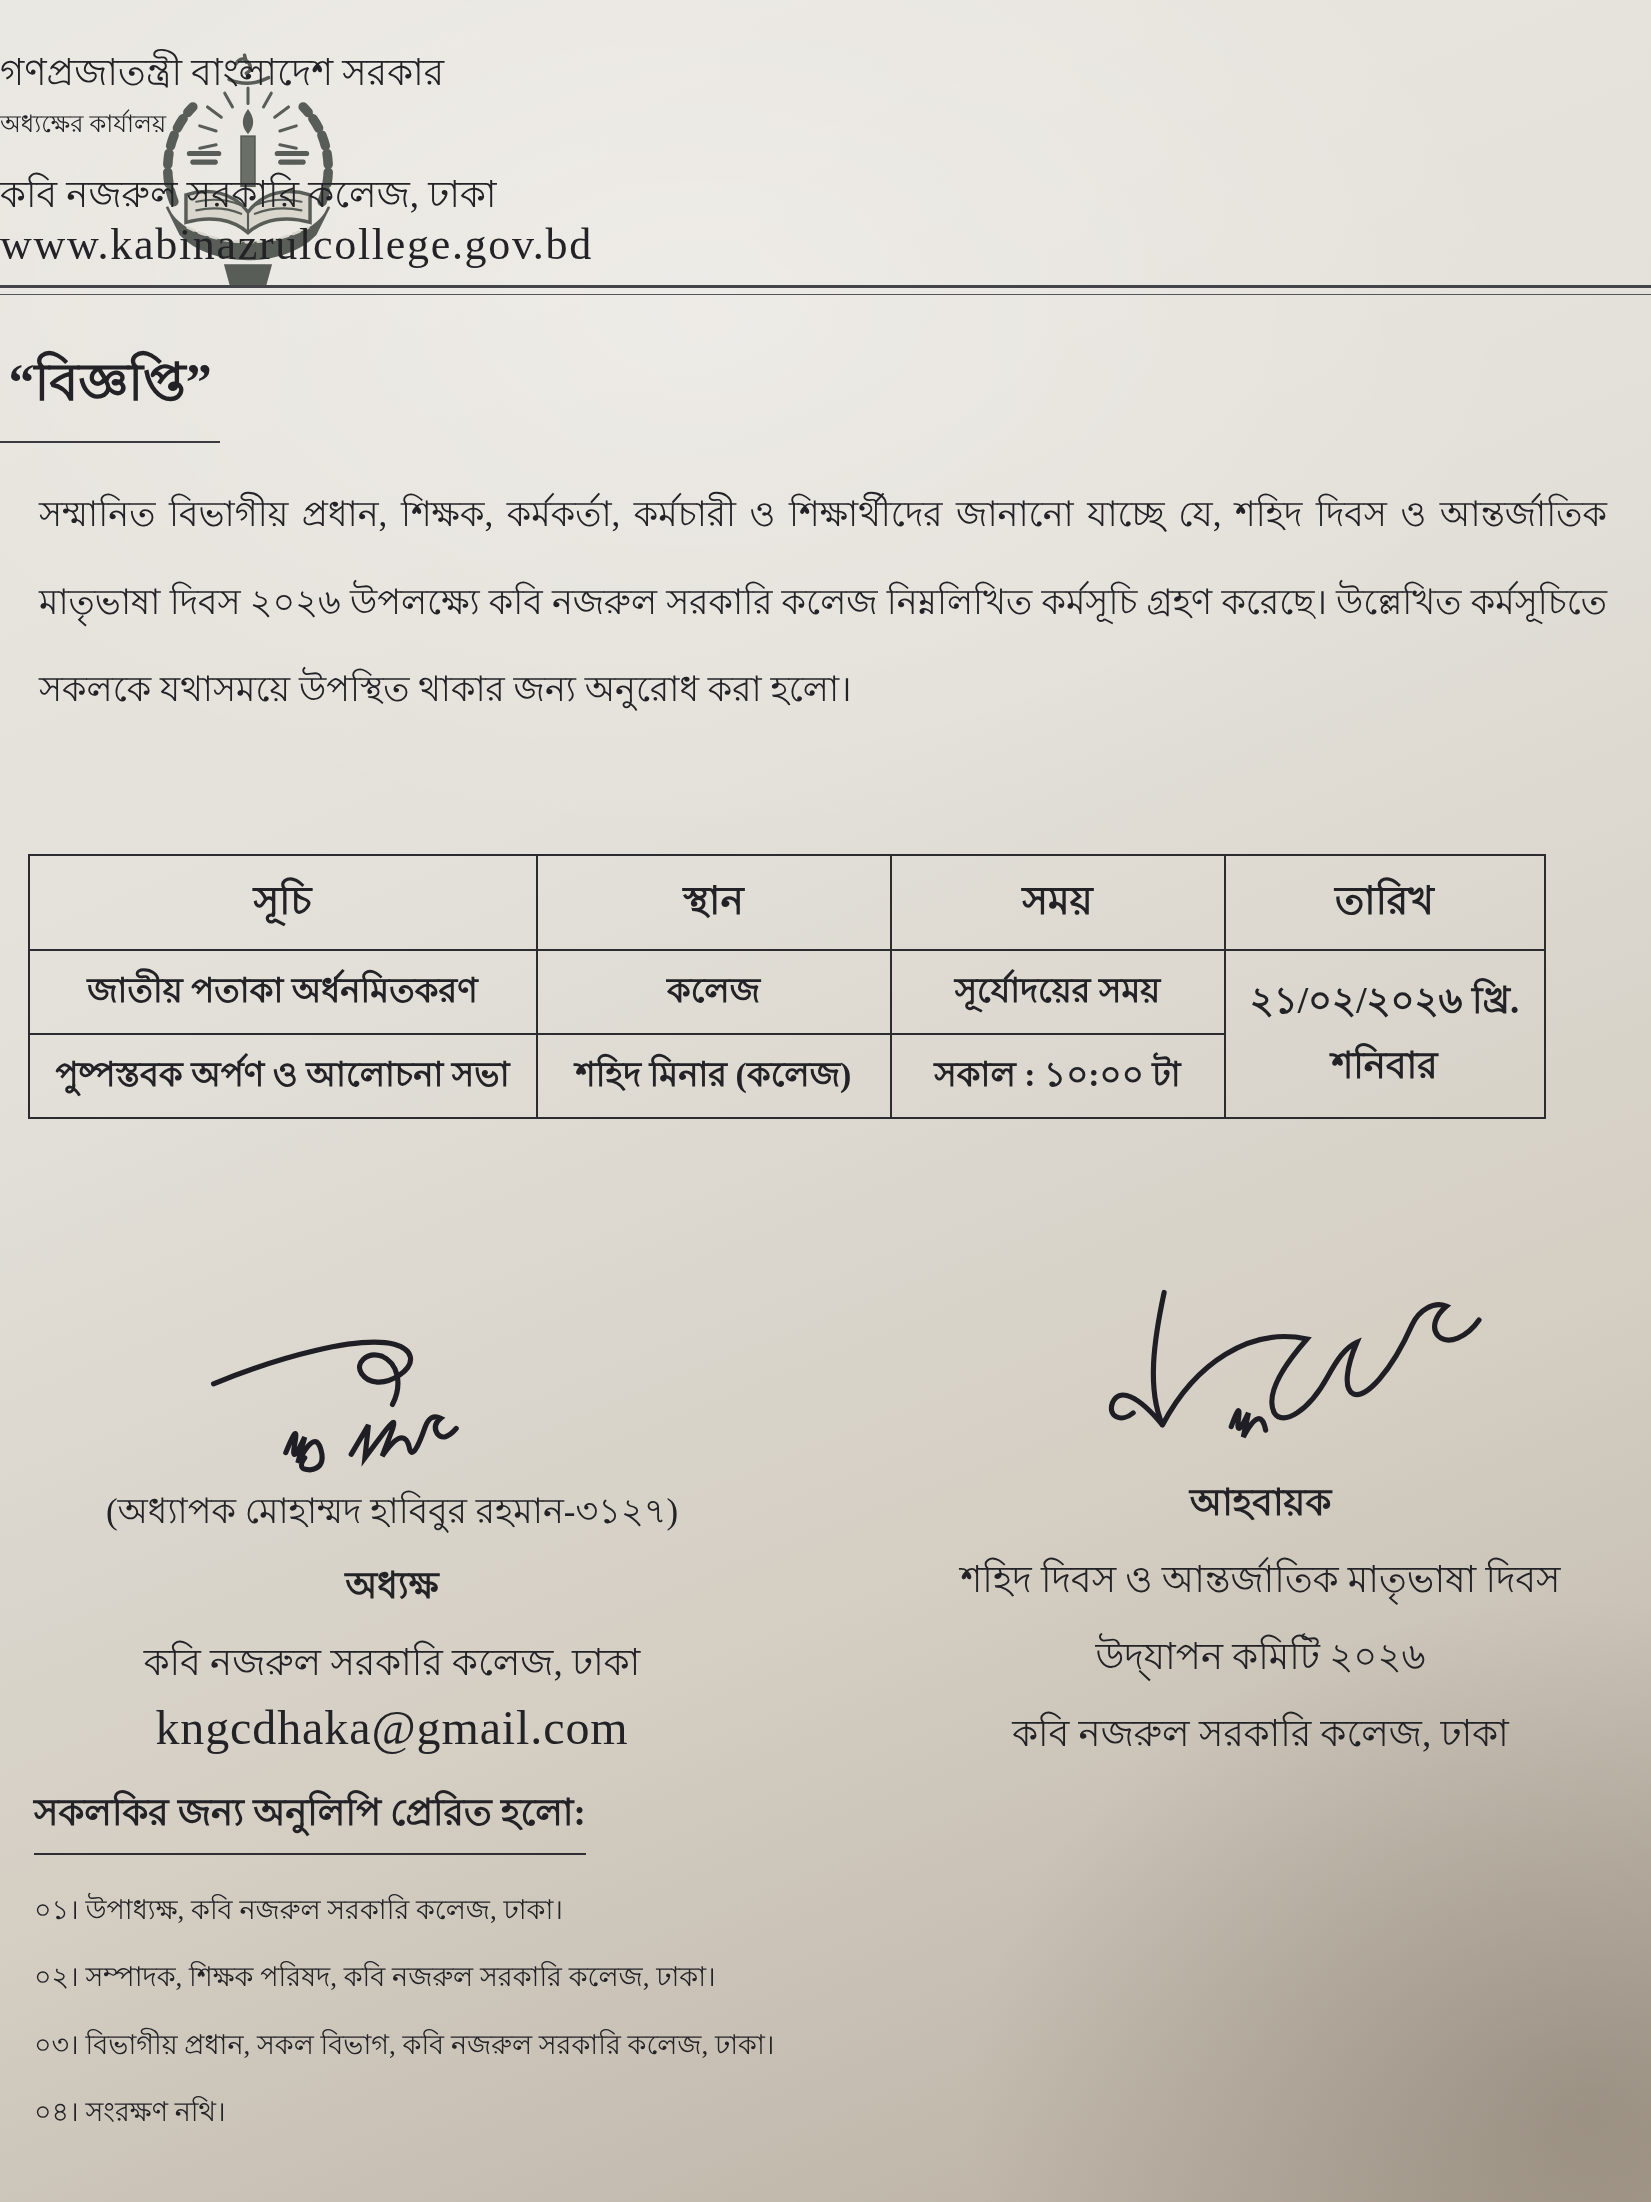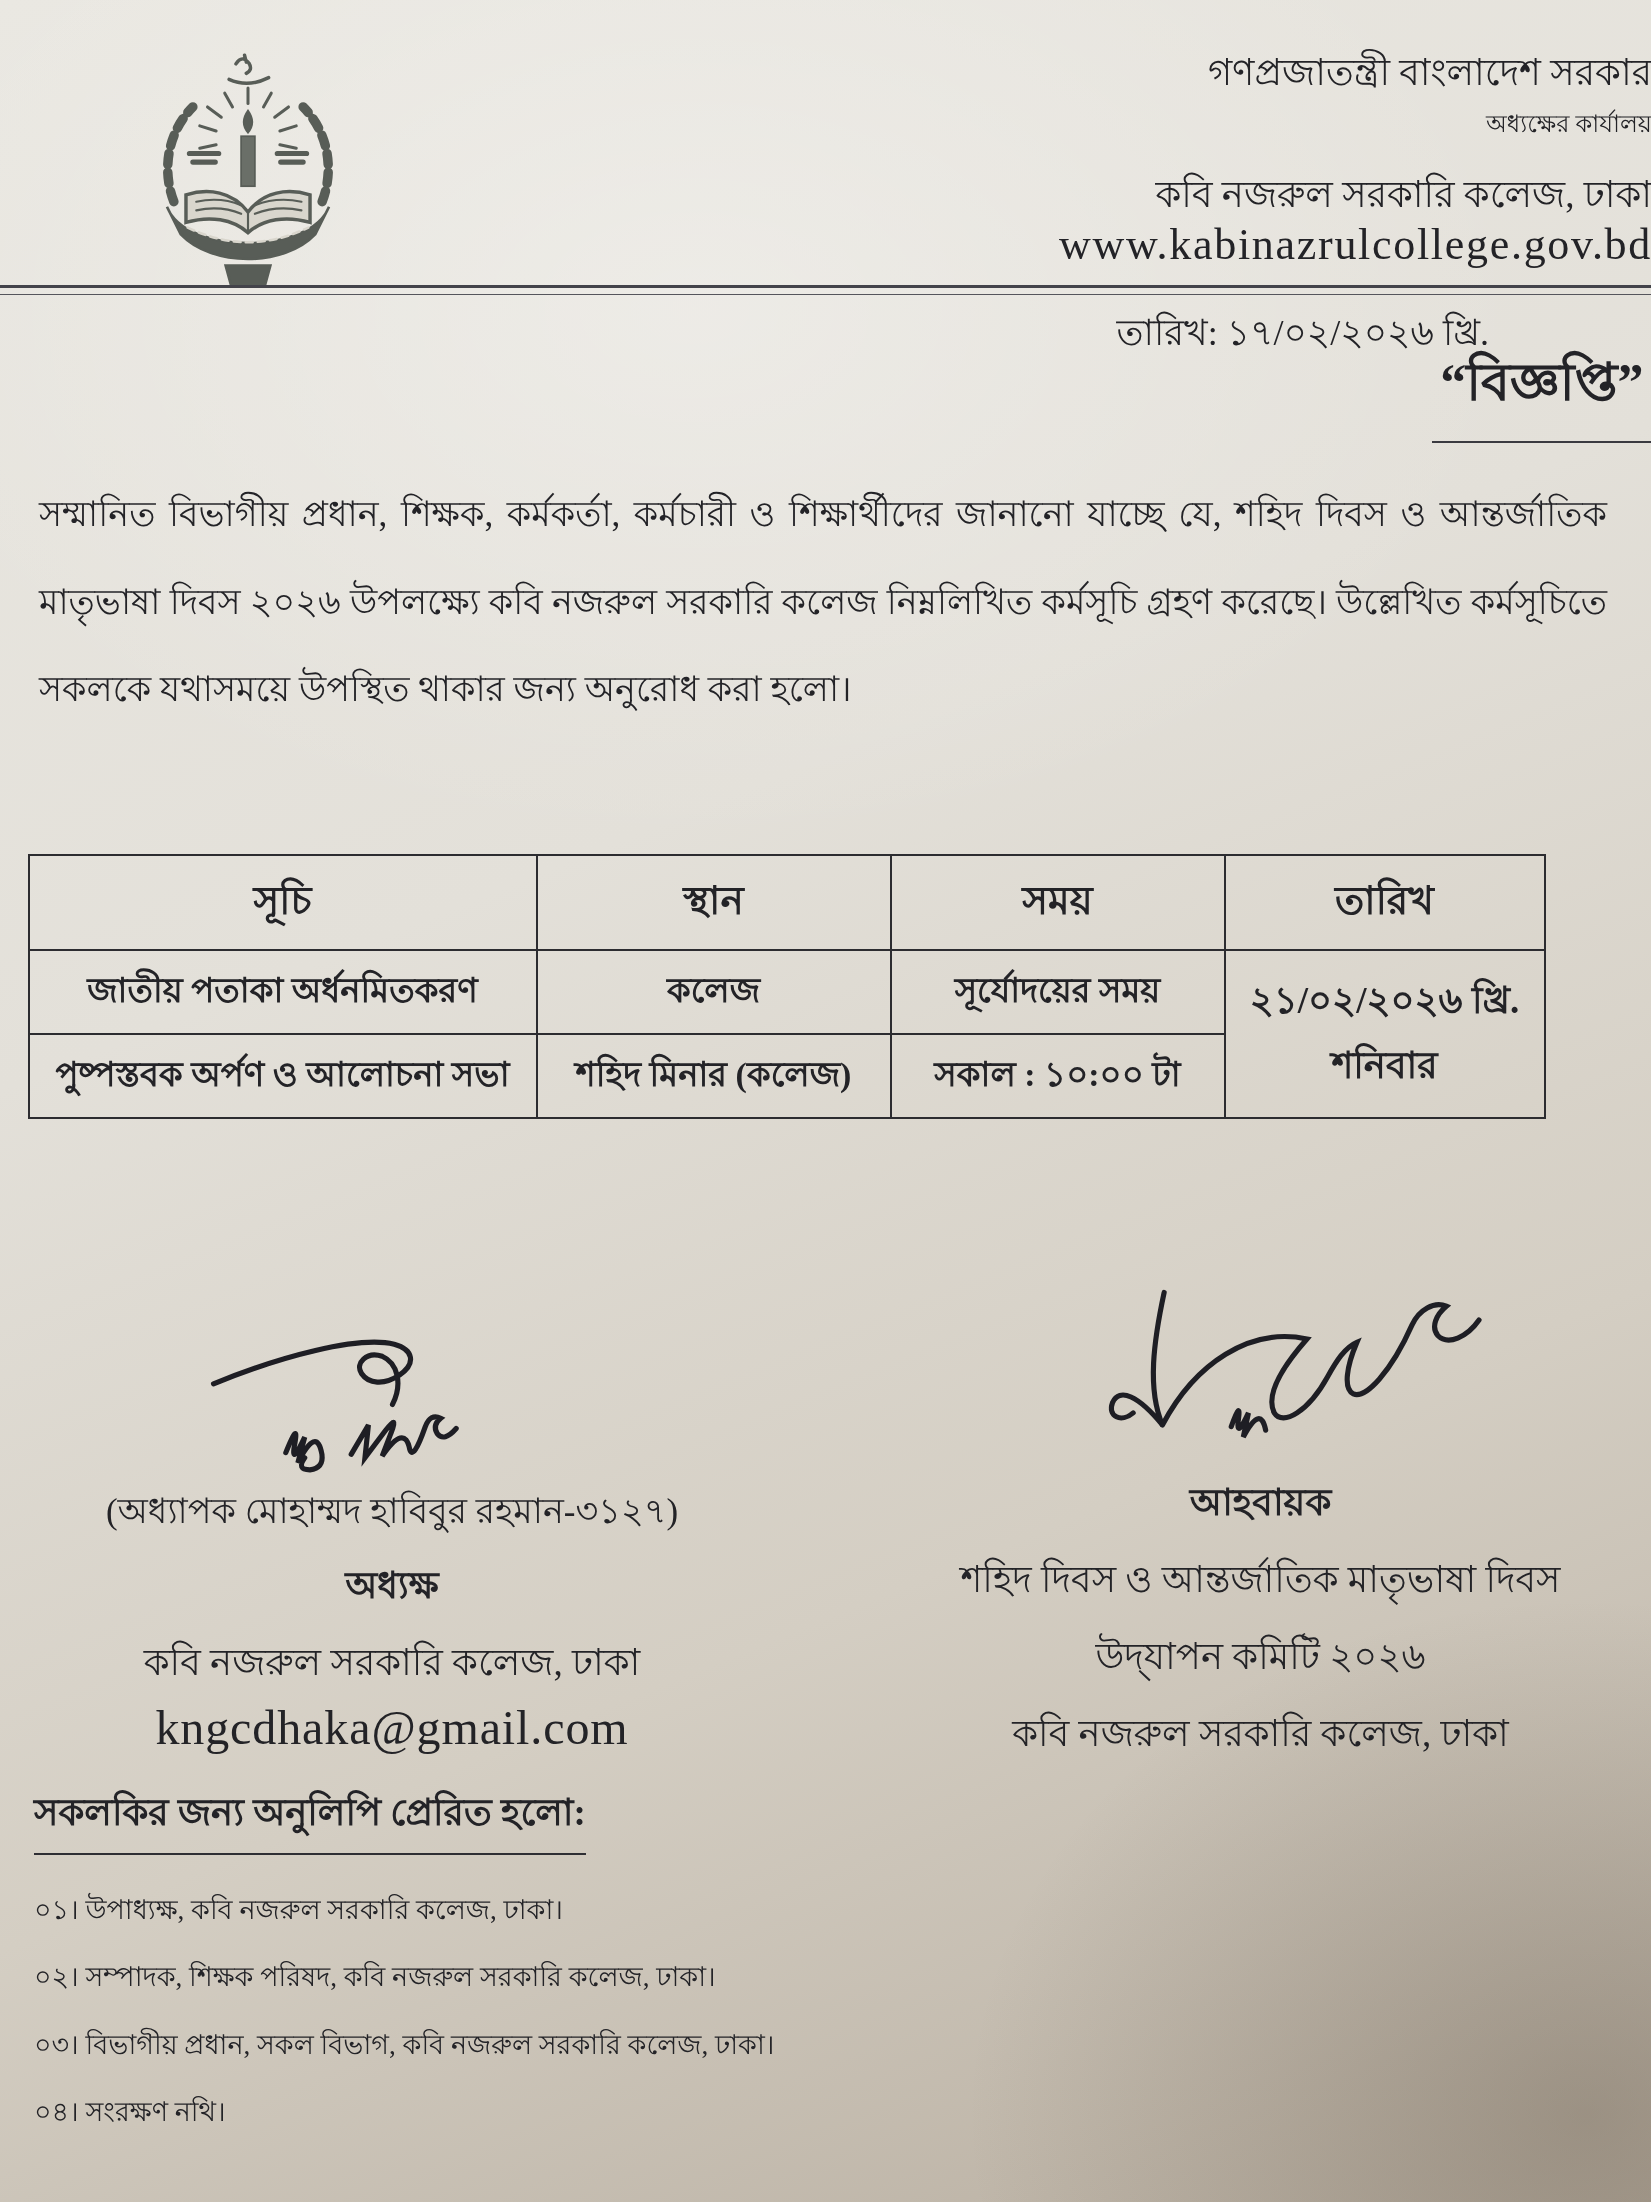--- a/index.html
+++ b/index.html
@@ -9,21 +9,21 @@
     color:#232327;
     background:#b4aa9d;
   }
   .sheet{
     position:relative;width:1652px;height:2203px;overflow:hidden;
     background:
       radial-gradient(1205px 774px at 42% 14%, rgba(255,255,255,0.28), rgba(255,255,255,0) 70%),
       radial-gradient(1032px 860px at 96% 96%, rgba(74,62,48,0.28), rgba(74,62,48,0) 60%),
       linear-gradient(158deg,#eae8e2 0%,#e3e0d9 38%,#d4cec3 68%,#b7ad9f 100%);
   }
-  .center{left:0;right:0;text-align:right;}
+  .center{left:0;right:0;text-align:left;}
   .abs{position:absolute;}
   .bn{font-family:"Liberation Serif", serif;}
   .h1{font-size:37px;}
   .h2{font-size:24px;}
   .h3{font-size:37px;}
   .website{font-size:44px;letter-spacing:1.7px;}
   .rule{left:0;width:1652px;border-top:3.4px solid #43434a;}
   .rule2{left:0;width:1652px;border-top:1.7px solid #55555c;}
   .dateline{font-size:36px;}
   .doc-title{font-size:52px;font-weight:bold;display:inline-block;
@@ -91,21 +91,20 @@
   </div>
 
   <div class="abs center h1 bn" style="top:43px;">গণপ্রজাতন্ত্রী বাংলাদেশ সরকার</div>
   <div class="abs center h2 bn" style="top:105px;">অধ্যক্ষের কার্যালয়</div>
   <div class="abs center h3 bn" style="top:165px;">কবি নজরুল সরকারি কলেজ, ঢাকা</div>
   <div class="abs center website" style="top:219px;">www.kabinazrulcollege.gov.bd</div>
 
   <div class="abs rule" style="top:285px;"></div>
   <div class="abs rule2" style="top:294px;"></div>
 
-  <div class="abs dateline bn" style="top:305px;right:163px;">তারিখ: ১৭/০২/২০২৬ খ্রি.</div>
 
   <div class="abs center" style="top:342px;">
     <span class="doc-title bn">“বিজ্ঞপ্তি”</span>
   </div>
 
   <div class="abs para bn" style="top:471px;left:39px;width:1568px;">সম্মানিত বিভাগীয় প্রধান, শিক্ষক, কর্মকর্তা, কর্মচারী ও শিক্ষার্থীদের জানানো যাচ্ছে যে, শহিদ দিবস ও আন্তর্জাতিক মাতৃভাষা দিবস ২০২৬ উপলক্ষ্যে কবি নজরুল সরকারি কলেজ নিম্নলিখিত কর্মসূচি গ্রহণ করেছে। উল্লেখিত কর্মসূচিতে সকলকে যথাসময়ে উপস্থিত থাকার জন্য অনুরোধ করা হলো।</div>
 
   <table class="schedule abs" style="top:854px;left:27.5px;width:1516px;">
     <colgroup>
       <col style="width:508px">

